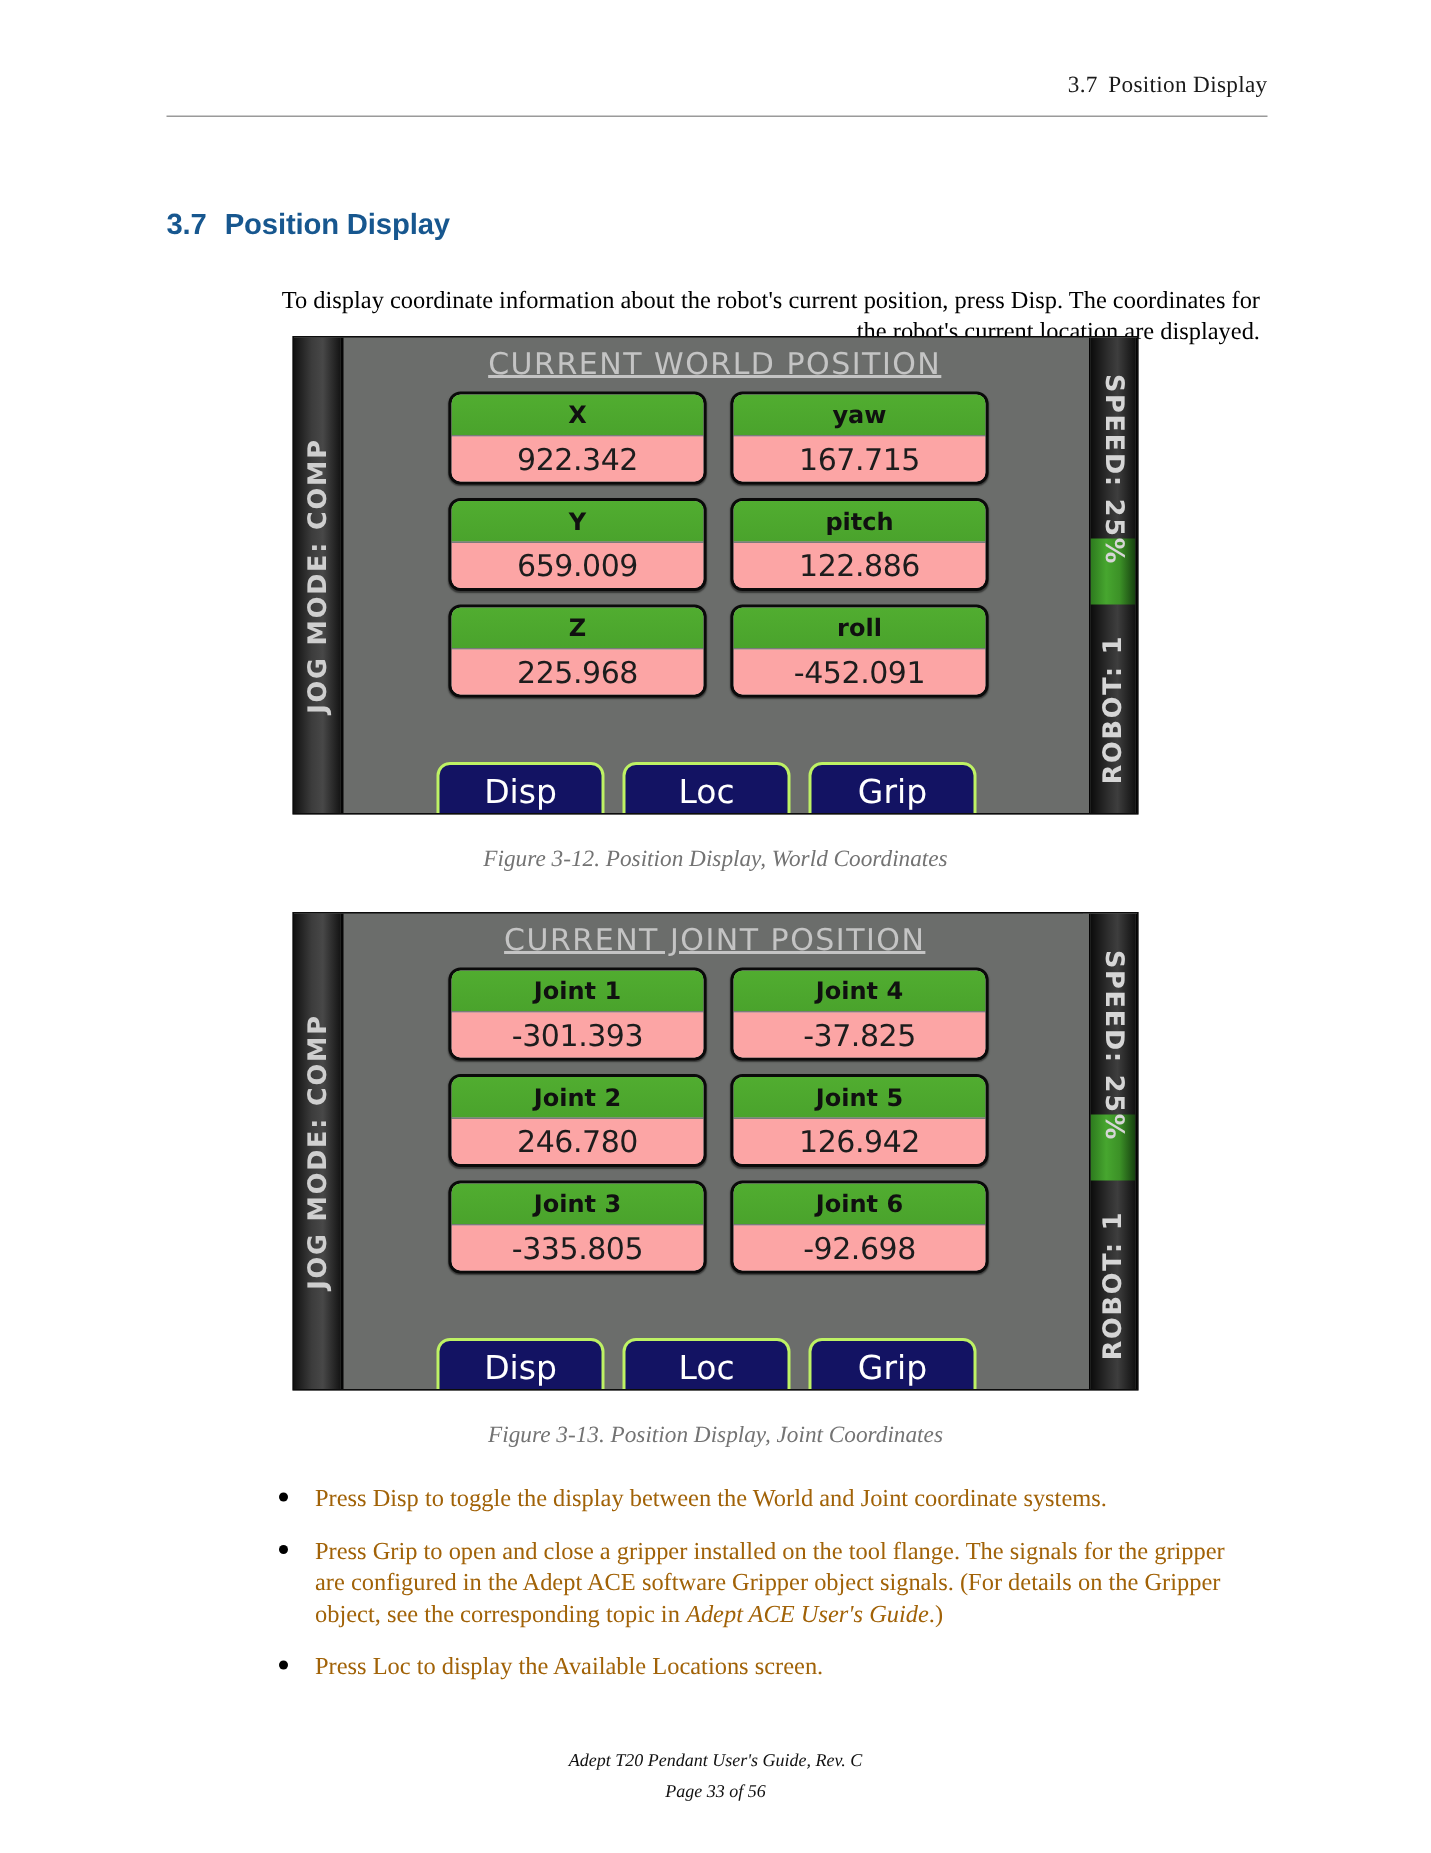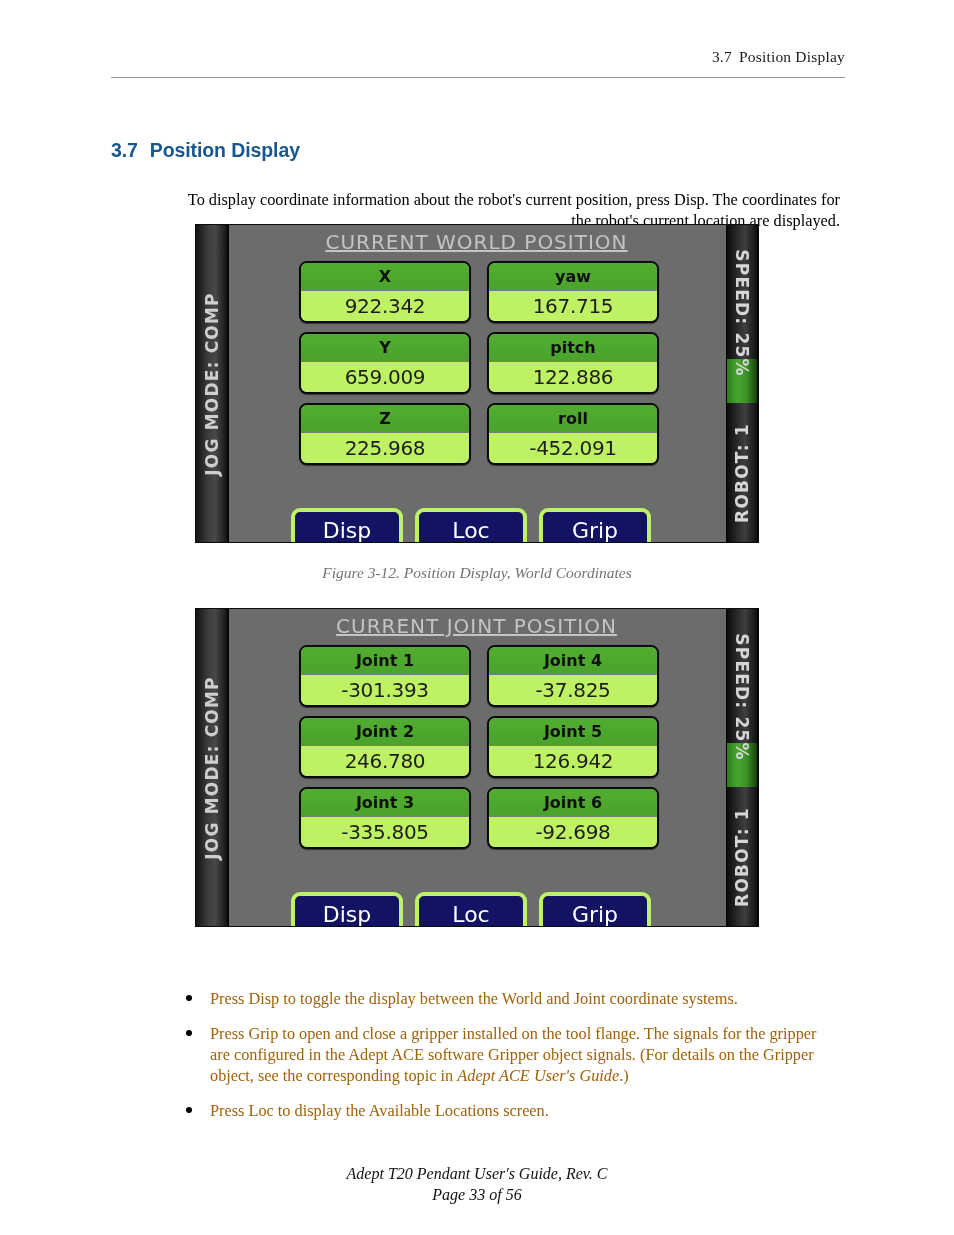--- a/index.html
+++ b/index.html
@@ -204,42 +204,42 @@
     color: #101010;
     font-family: "DejaVu Sans", sans-serif;
     font-weight: bold;
     font-size: 16px;
     text-align: center;
     border-bottom: 1px solid #7b7b7b;
   }
   .field .fvalue {
     height: 31px;
     line-height: 31px;
-    background: #bef264;
+    background: #fca5a5;
     color: #1d1d1d;
     font-family: "DejaVu Sans", sans-serif;
     font-size: 20px;
     text-align: center;
     letter-spacing: -0.3px;
   }
 
   
   .btn-row {
     position: absolute;
     left: 95px;
     bottom: -6px;
     width: 360px;
     display: flex;
     gap: 12px;
   }
   .pbtn {
     width: 112px;
     height: 40px;
     background: #131363;
-    border: 4px solid #bef264;
+    border: 2px solid #bef264;
     border-top-left-radius: 9px;
     border-top-right-radius: 9px;
     color: #ffffff;
     font-family: "DejaVu Sans", sans-serif;
     font-size: 22px;
     line-height: 38px;
     text-align: center;
     box-sizing: border-box;
   }
 
@@ -286,21 +286,21 @@
 
   
   .footer {
     position: absolute;
     left: 0;
     top: 1163px;
     width: 954px;
     text-align: center;
     font-family: "Liberation Serif", serif;
     font-style: italic;
-    font-size: 16px;
+    font-size: 12px;
     line-height: 21px;
     color: #111111;
   }
 </style>
 </head>
 <body>
 
 <div class="page">
 
   <div class="run-header">
@@ -413,20 +413,21 @@
       <div class="side-right">
         <div class="rail">
           <div class="green-band"></div>
           <span class="vtext speed">SPEED: 25%</span>
           <span class="vtext robot">ROBOT: 1</span>
         </div>
       </div>
 
     </div>
   </div>
+  <div class="caption" id="caption-joint">Figure 3-13. Position Display, Joint Coordinates</div>
 
   <div class="bullets">
     <div class="bullet">
       <span class="dot"></span><span>Press Disp to toggle the display between the World and Joint coordinate systems.</span><i></i><span></span>
     </div>
     <div class="bullet">
       <span class="dot"></span><span>Press Grip to open and close a gripper installed on the tool flange. The signals for the gripper are configured in the Adept ACE software Gripper object signals. (For details on the Gripper object, see the corresponding topic in </span><i>Adept ACE User's Guide</i><span>.)</span>
     </div>
     <div class="bullet">
       <span class="dot"></span><span>Press Loc to display the Available Locations screen.</span><i></i><span></span>

